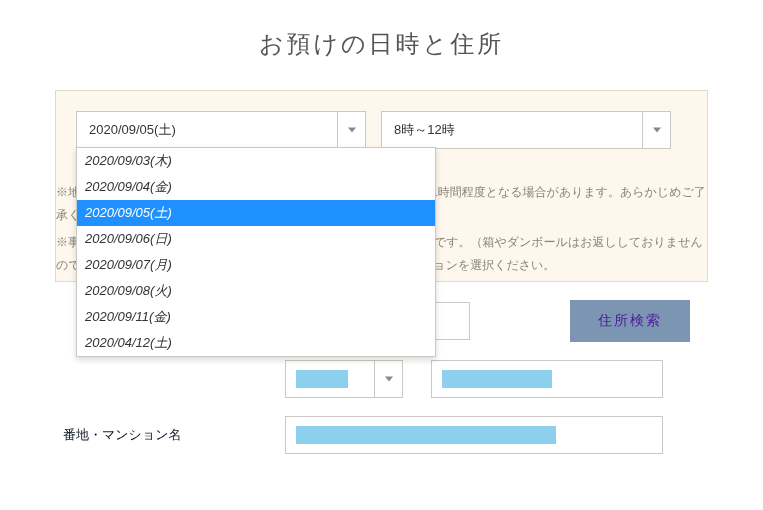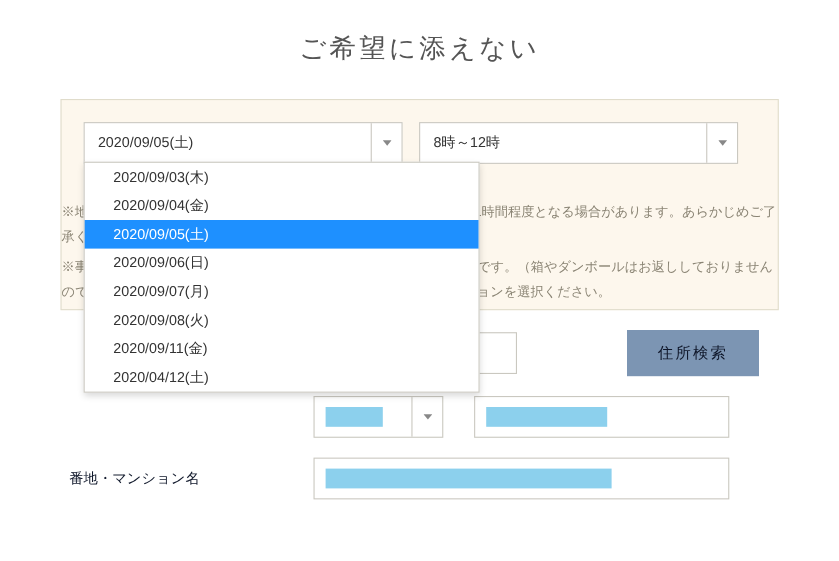--- a/index.html
+++ b/index.html
@@ -68,23 +68,24 @@
     top: 56px;
     left: 20px;
     width: 360px;
     background: #fff;
     border: 1px solid #cac8c0;
     box-shadow: 0 3px 6px rgba(0,0,0,0.15);
     z-index: 50;
   }
   .dropdown-item {
     font-size: 13px;
-    padding: 4px 26px;
+    padding: 4px 8px;
     color: #333;
     cursor: pointer;
+    font-style: italic;
   }
   .dropdown-item.selected {
     background: #1e90ff;
     color: #fff;
   }
   .form-row {
     display: flex;
     align-items: center;
     margin-top: 18px;
     position: relative;
@@ -99,21 +100,21 @@
     width: 185px;
     height: 38px;
     border: 1px solid #cac8c0;
     background: #fff;
   }
   .search-btn {
     margin-left: 100px;
     width: 120px;
     height: 42px;
     background: #7c95b3;
-    color: #0f172a;
+    color: #4c1d95;
     font-size: 14px;
     letter-spacing: 2px;
     display: flex;
     align-items: center;
     justify-content: center;
     border: none;
     cursor: pointer;
   }
   .pref-select {
     width: 118px;
@@ -148,21 +149,21 @@
     background: #fff;
     display: flex;
     align-items: center;
     padding-left: 10px;
   }
   .addr-mask { width: 260px; }
 </style>
 </head>
 <body>
 
-<h1 class="page-title">ご希望に添えない</h1>
+<h1 class="page-title">お預けの日時と住所</h1>
 
 <div class="container">
 
   <div class="top-panel">
 
     <div class="select-box date-select">
       <span class="select-text">2020/09/05(土)</span>
       <span class="select-caret">
         <svg viewBox="0 0 10 6">
             <path d="M0 0 L5 6 L10 0 Z" fill="#888"></path>

